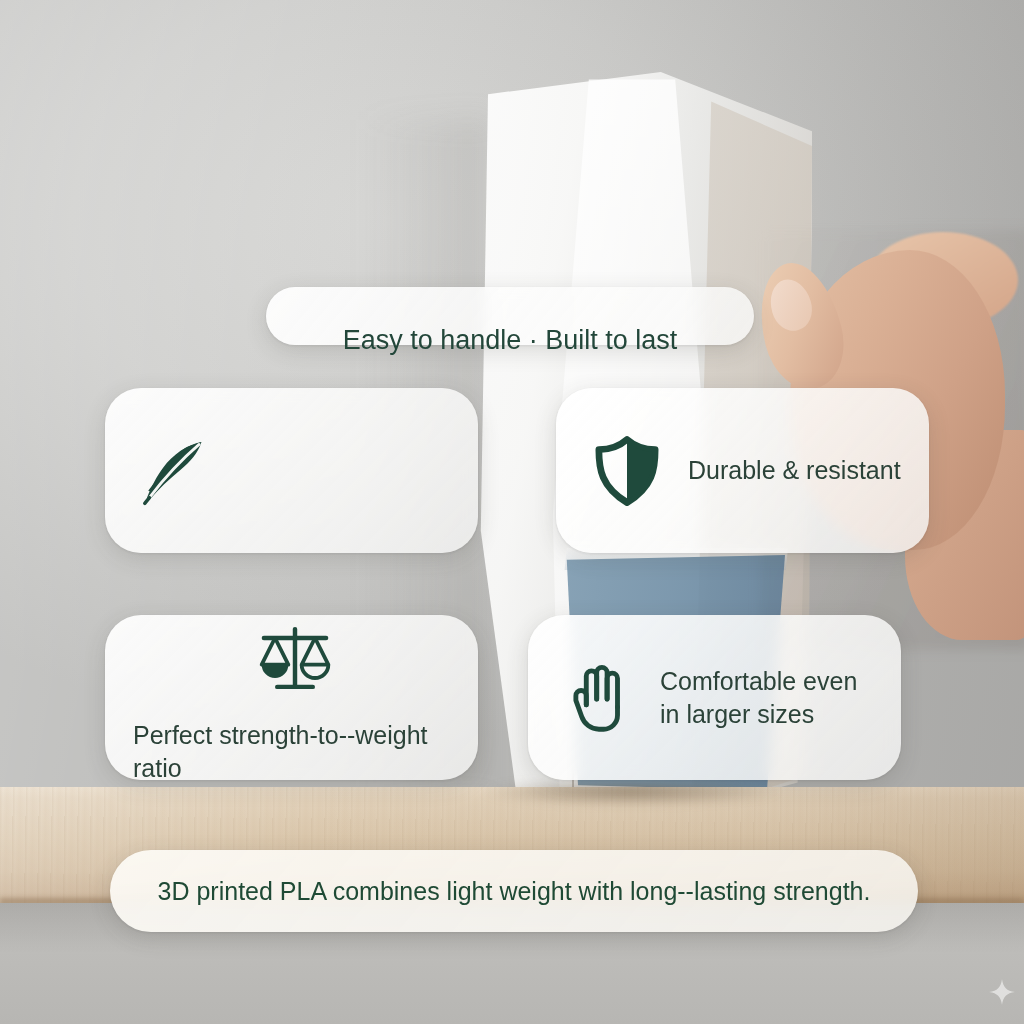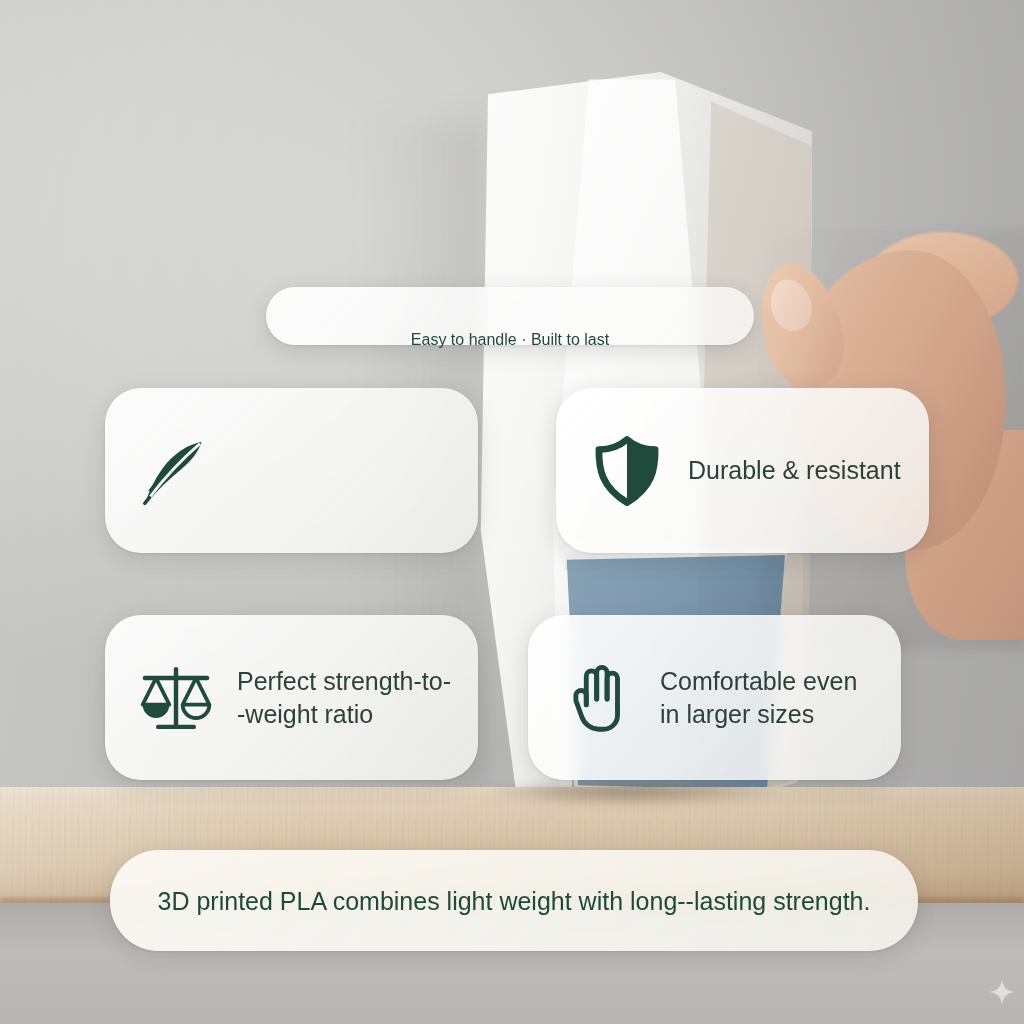--- a/index.html
+++ b/index.html
@@ -195,57 +195,57 @@
     line-height: 1;
   }
 
   #subtitle-pill {
     left: 266px; top: 287px; width: 488px; height: 58px;
     border-radius: 29px;
     display: flex; align-items: center; justify-content: center;
     background: linear-gradient(130deg, rgba(255,255,255,0.92), rgba(249,249,248,0.80));
   }
   #subtitle-text {
-    font-size: 16px;
+    font-size: 27px;
     color: #23473a;
     line-height: 1;
     margin-top: 48px;
   }
 
   .cards-grid { position: absolute; left: 0; top: 0; }
 
   .card {
     width: 373px; height: 165px;
     border-radius: 36px;
     display: flex;
     align-items: center;
     padding: 0 22px 0 28px;
     box-sizing: border-box;
     gap: 18px;
     background: linear-gradient(135deg, rgba(255,255,255,0.93) 0%, rgba(252,252,251,0.86) 48%, rgba(246,246,245,0.80) 100%);
   }
   .card.c0 { left: 105px; top: 388px; }
   .card.c1 { left: 540px; top: 388px; margin-left: 16px; }
-  .card.c2 { left: 105px; top: 615px; }
+  .card.c2 { left: 105px; top: 615px; flex-direction: column; }
   .card.c3 { left: 528px; top: 615px; }
 
   .card-icon {
     flex: 0 0 auto;
     width: 86px; height: 86px;
     display: flex; align-items: center; justify-content: center;
   }
   .card-icon svg { display: block; }
   .card-label {
     font-size: 25px;
     line-height: 1.32;
     color: #2b4238;
   }
 
   #footer-pill {
-    left: 110px; top: 850px; width: 808px; height: 101px;
+    left: 110px; top: 850px; width: 808px; height: 82px;
     border-radius: 49px;
     display: flex; align-items: center; justify-content: center;
     background: linear-gradient(130deg, rgba(253,251,246,0.92), rgba(248,246,241,0.86));
   }
   #footer-text {
     font-size: 25px;
     line-height: 1.36;
     color: #1f4a35;
     padding: 0 38px;
   }

